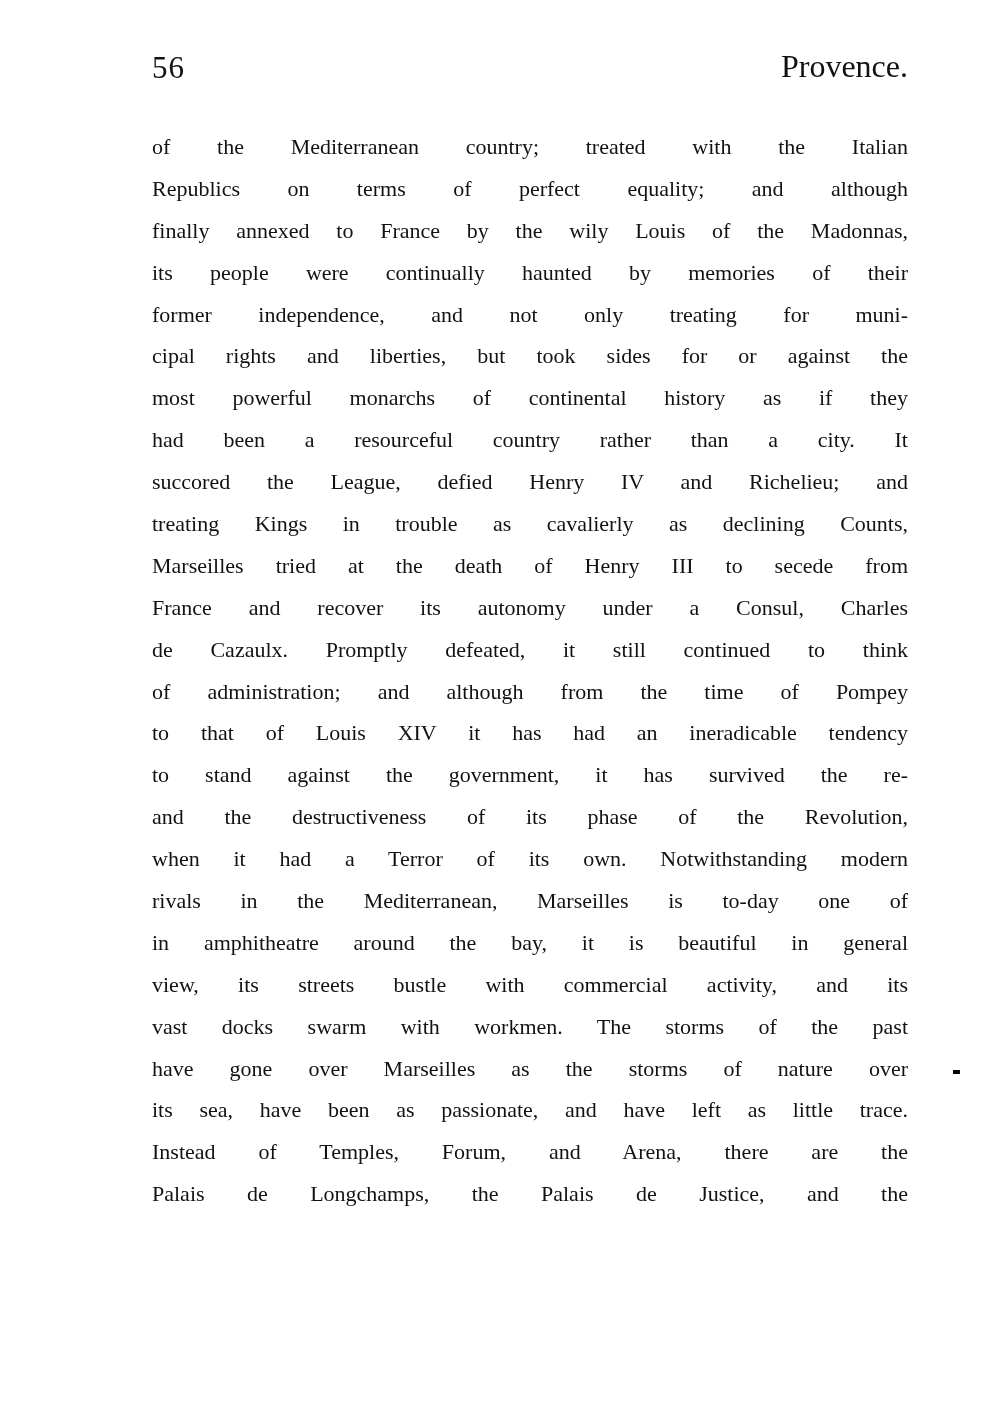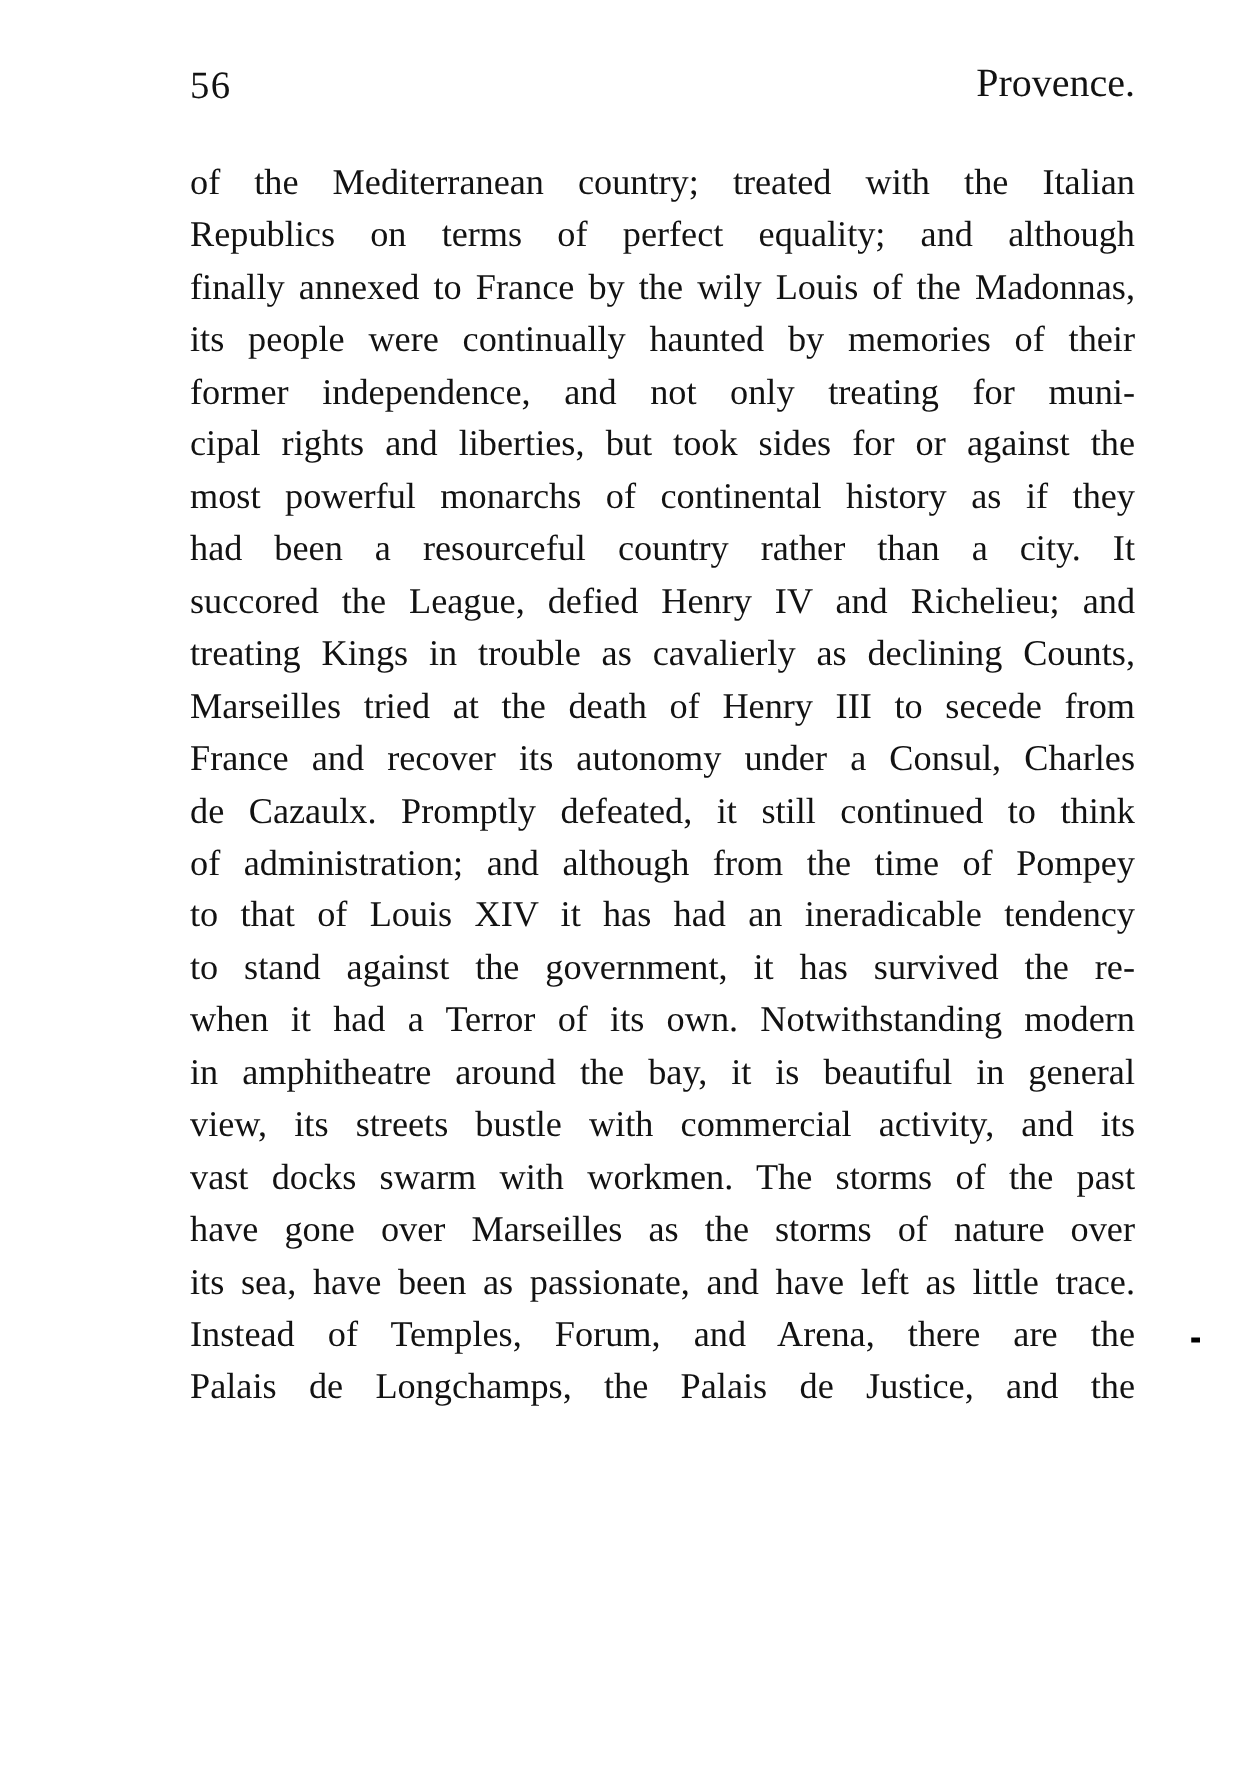--- a/index.html
+++ b/index.html
@@ -37,21 +37,21 @@
     top: 0;
     width: 100%;
     text-align: right;
     font-size: 32px;
   }
   .body-text {
     position: absolute;
     left: 152px;
     top: 126px;
     width: 756px;
-    font-size: 29px;
+    font-size: 22px;
     line-height: 41.9px;
   }
   .text-line {
     text-align: justify;
     text-align-last: justify;
     white-space: normal;
     height: 41.9px;
     overflow: visible;
   }
   .ink-speck {
@@ -83,21 +83,23 @@
       <div class="text-line">most powerful monarchs of continental history as if they</div>
       <div class="text-line">had been a resourceful country rather than a city. It</div>
       <div class="text-line">succored the League, defied Henry IV and Richelieu; and</div>
       <div class="text-line">treating Kings in trouble as cavalierly as declining Counts,</div>
       <div class="text-line">Marseilles tried at the death of Henry III to secede from</div>
       <div class="text-line">France and recover its autonomy under a Consul, Charles</div>
       <div class="text-line">de Cazaulx. Promptly defeated, it still continued to think</div>
       <div class="text-line">of administration; and although from the time of Pompey</div>
       <div class="text-line">to that of Louis XIV it has had an ineradicable tendency</div>
       <div class="text-line">to stand against the government, it has survived the re-</div>
+      <div class="text-line">and the destructiveness of its phase of the Revolution,</div>
       <div class="text-line">when it had a Terror of its own. Notwithstanding modern</div>
+      <div class="text-line">rivals in the Mediterranean, Marseilles is to-day one of</div>
       <div class="text-line">in amphitheatre around the bay, it is beautiful in general</div>
       <div class="text-line">view, its streets bustle with commercial activity, and its</div>
       <div class="text-line">vast docks swarm with workmen. The storms of the past</div>
       <div class="text-line">have gone over Marseilles as the storms of nature over</div>
       <div class="text-line">its sea, have been as passionate, and have left as little trace.</div>
       <div class="text-line">Instead of Temples, Forum, and Arena, there are the</div>
       <div class="text-line">Palais de Longchamps, the Palais de Justice, and the</div>
     </div>
 
   <div class="ink-speck"></div>

